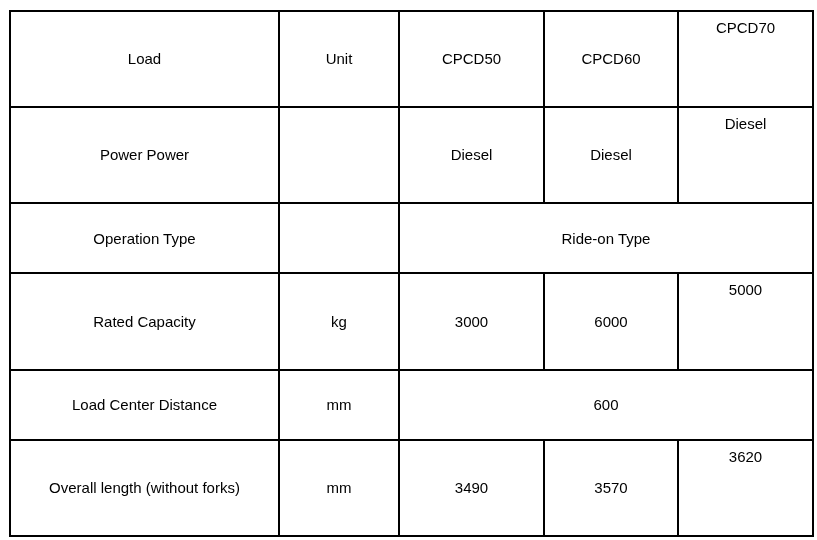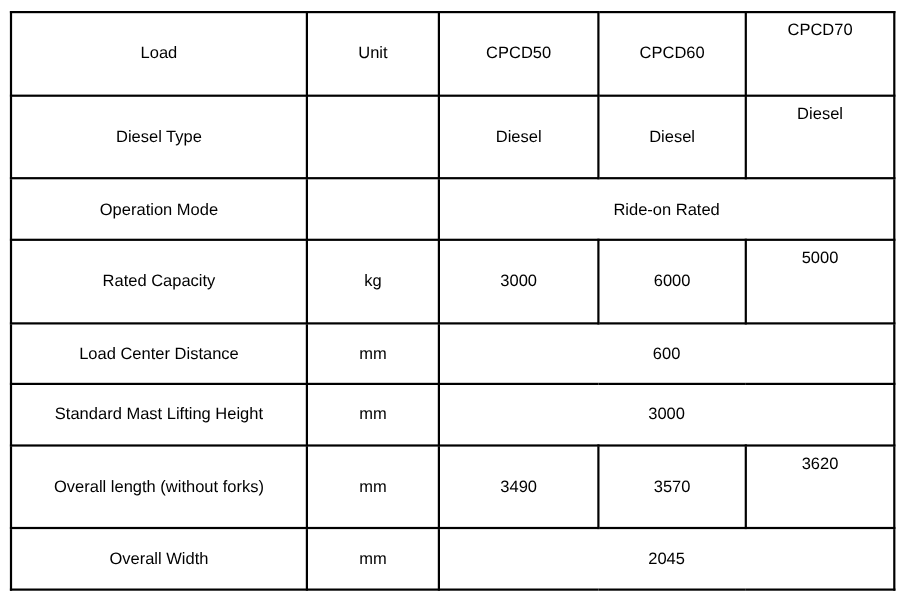--- a/index.html
+++ b/index.html
@@ -54,61 +54,51 @@
     <tbody>
       <tr>
         <td>Load</td>
         <td>Unit</td>
         <td>CPCD50</td>
         <td>CPCD60</td>
         <td class="v-top">CPCD70</td>
       </tr>
 
       <tr>
-        <td>Diesel Type</td>
+        <td>Power Power</td>
         <td></td>
         <td>Diesel</td>
         <td>Diesel</td>
         <td class="v-top">Diesel</td>
       </tr>
 
       <tr>
-        <td>Operation Mode</td>
+        <td>Operation Type</td>
         <td></td>
-        <td colspan="3">Ride-on Rated</td>
+        <td colspan="3">Ride-on Type</td>
       </tr>
 
       <tr>
         <td>Rated Capacity</td>
         <td>kg</td>
         <td>3000</td>
         <td>6000</td>
         <td class="v-top">5000</td>
       </tr>
 
       <tr>
         <td>Load Center Distance</td>
         <td>mm</td>
         <td colspan="3">600</td>
       </tr>
 
-      <tr>
-        <td>Standard Mast Lifting Height</td>
-        <td>mm</td>
-        <td colspan="3">3000</td>
-      </tr>
 
       <tr>
         <td>Overall length (without forks)</td>
         <td>mm</td>
         <td>3490</td>
         <td>3570</td>
         <td class="v-top">3620</td>
       </tr>
 
-      <tr>
-        <td>Overall Width</td>
-        <td>mm</td>
-        <td colspan="3">2045</td>
-      </tr>
     </tbody>
   </table>
 </div>
 
 </body></html>

